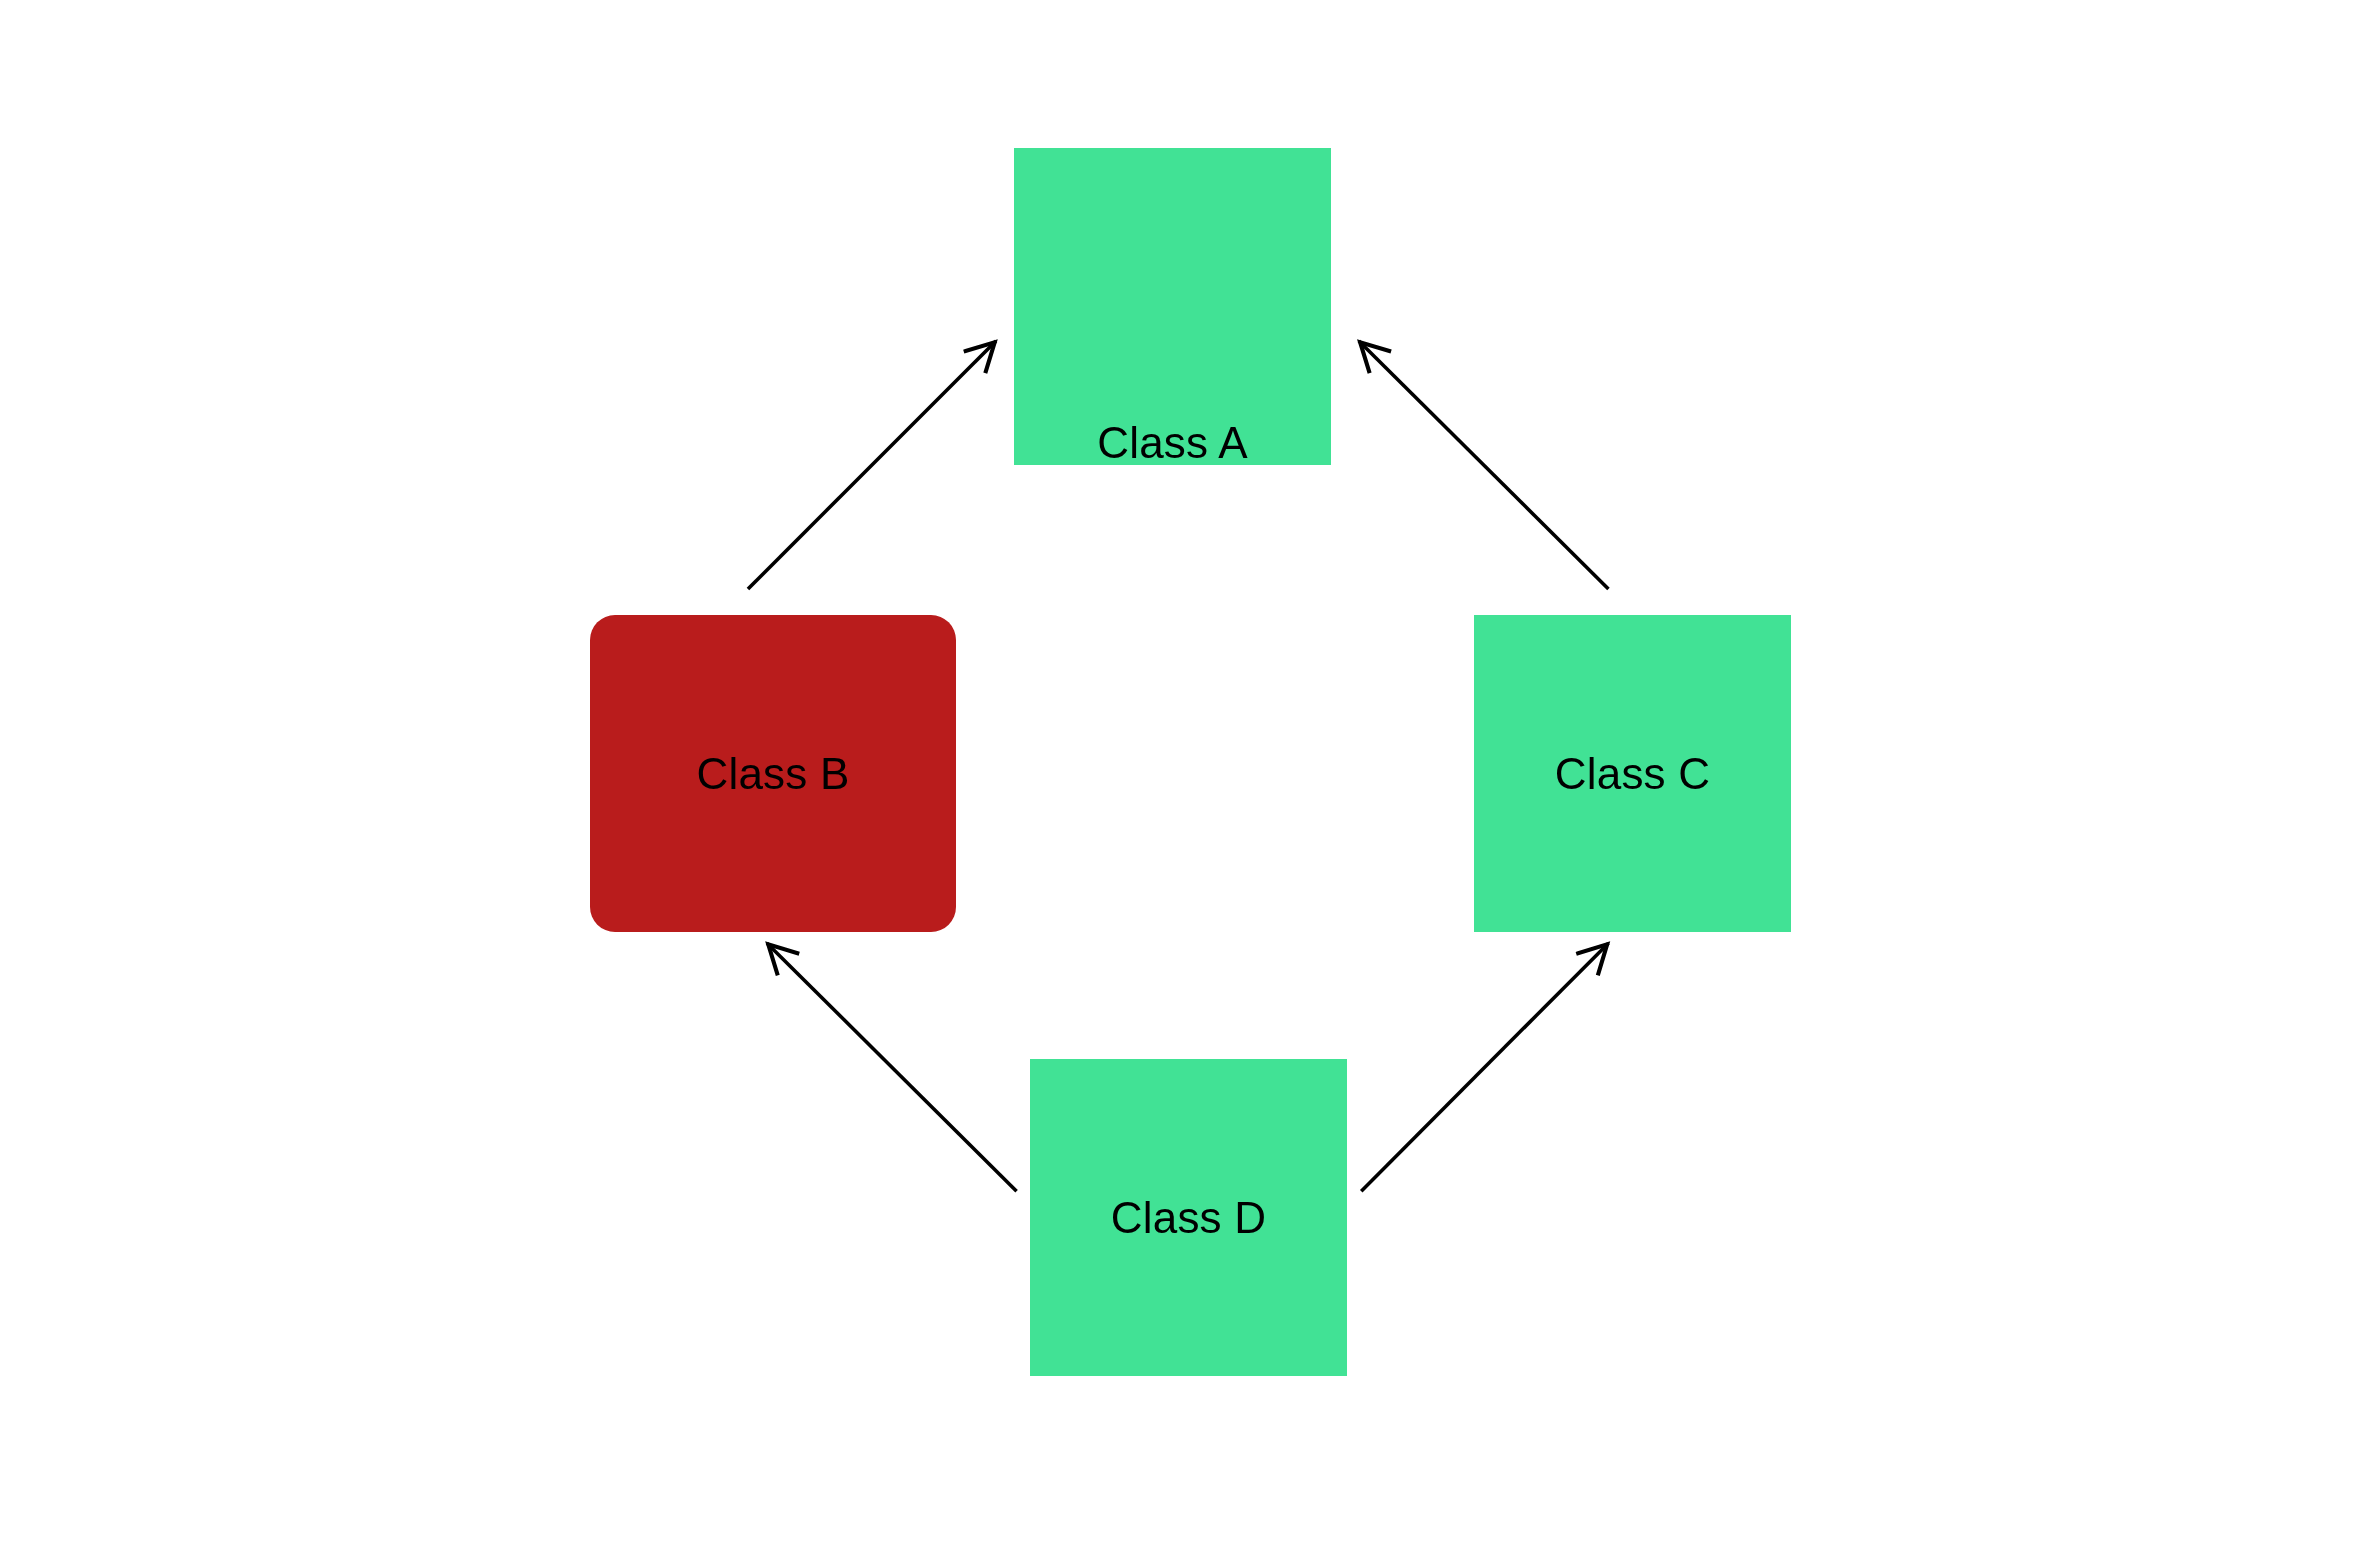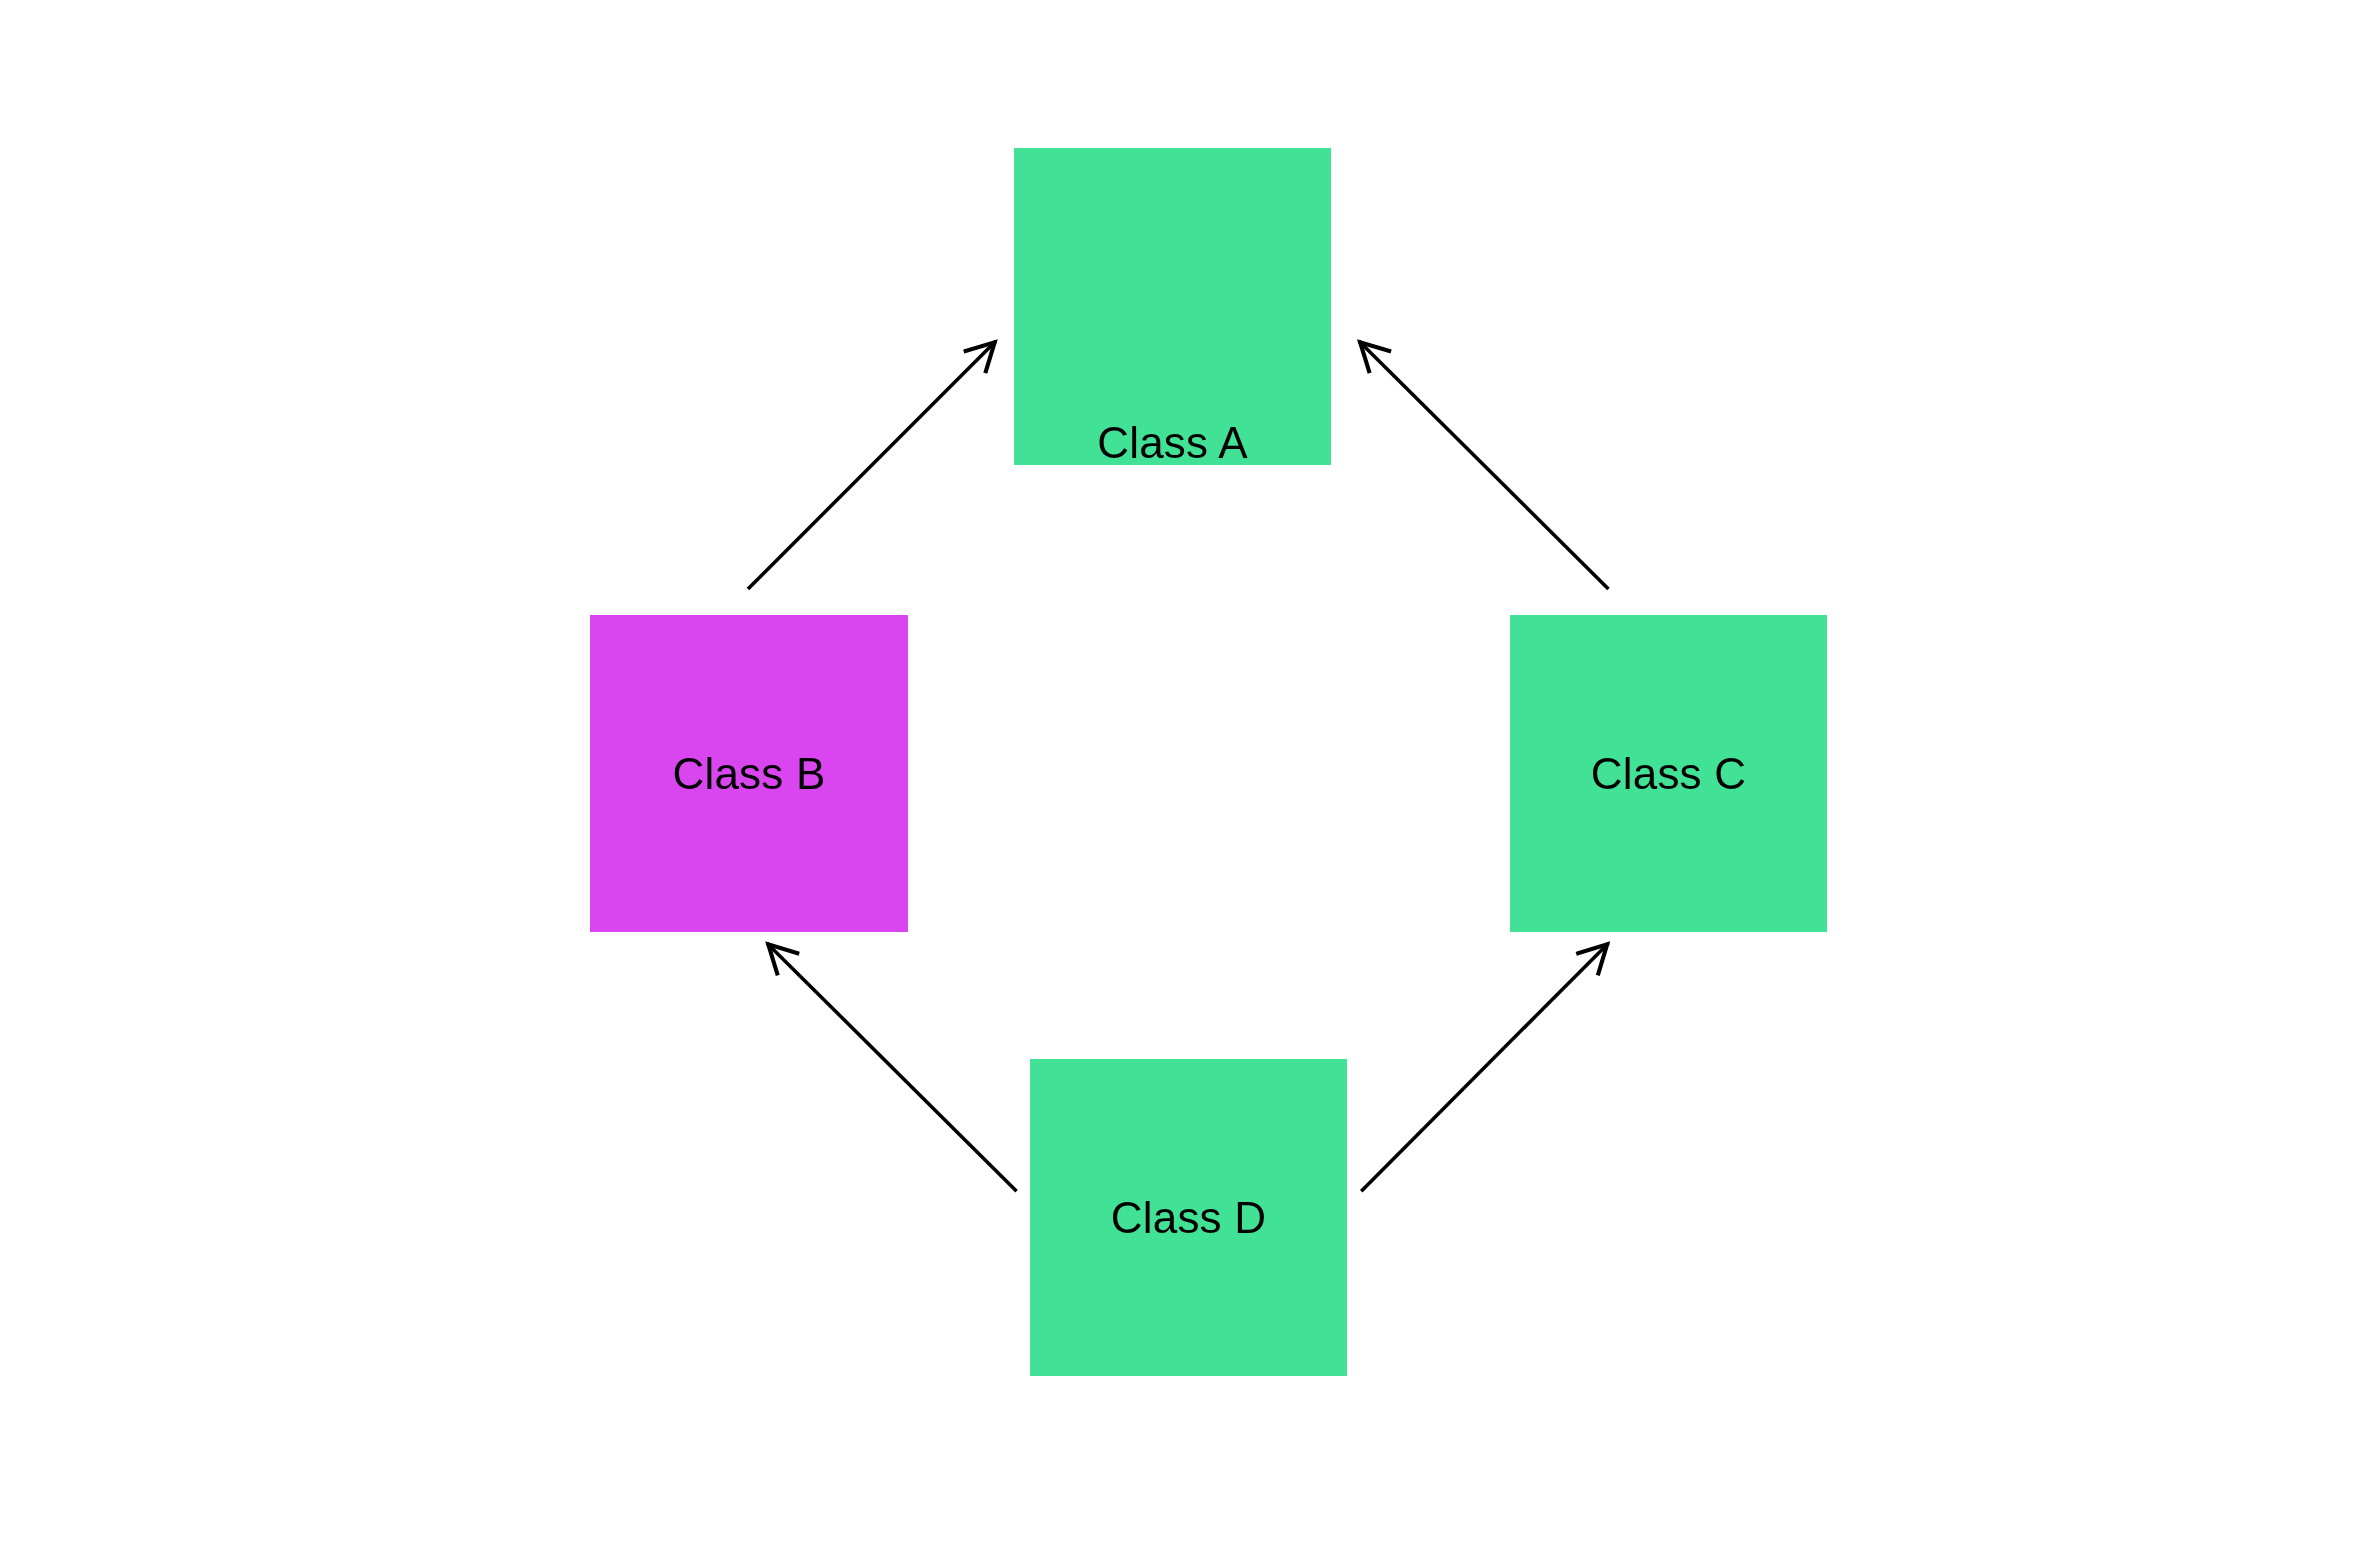--- a/index.html
+++ b/index.html
@@ -59,25 +59,25 @@
 
     <line class="edge" stroke="#000000" stroke-width="4.5" marker-end="url(#arrowhead-open)" x1="1283" y1="1503" x2="968" y2="1190"></line>
 
     <line class="edge" stroke="#000000" stroke-width="4.5" marker-end="url(#arrowhead-open)" x1="1718" y1="1503" x2="2030" y2="1190"></line>
   </svg>
 
   <div class="node" style="left: 1014px; top: 148px; width: 317px; height: 317px; background: rgb(65, 226, 149); align-items: flex-end;">
     <span class="node-label">Class A</span>
   </div>
 
-  <div class="node" style="left: 590px; top: 615px; width: 318px; height: 317px; background: #d946ef;">
+  <div class="node" style="left: 590px; top: 615px; width: 366px; height: 317px; background: #b91c1c; border-radius: 25px;">
     <span class="node-label">Class B</span>
   </div>
 
-  <div class="node" style="left: 1474px; top: 615px; width: 317px; height: 317px; background: rgb(65, 226, 149); margin-left: 36px;">
+  <div class="node" style="left: 1474px; top: 615px; width: 317px; height: 317px; background: rgb(65, 226, 149);">
     <span class="node-label">Class C</span>
   </div>
 
   <div class="node" style="left: 1030px; top: 1059px; width: 317px; height: 317px; background: rgb(65, 226, 149);">
     <span class="node-label">Class D</span>
   </div>
 
 </div>
 
 

